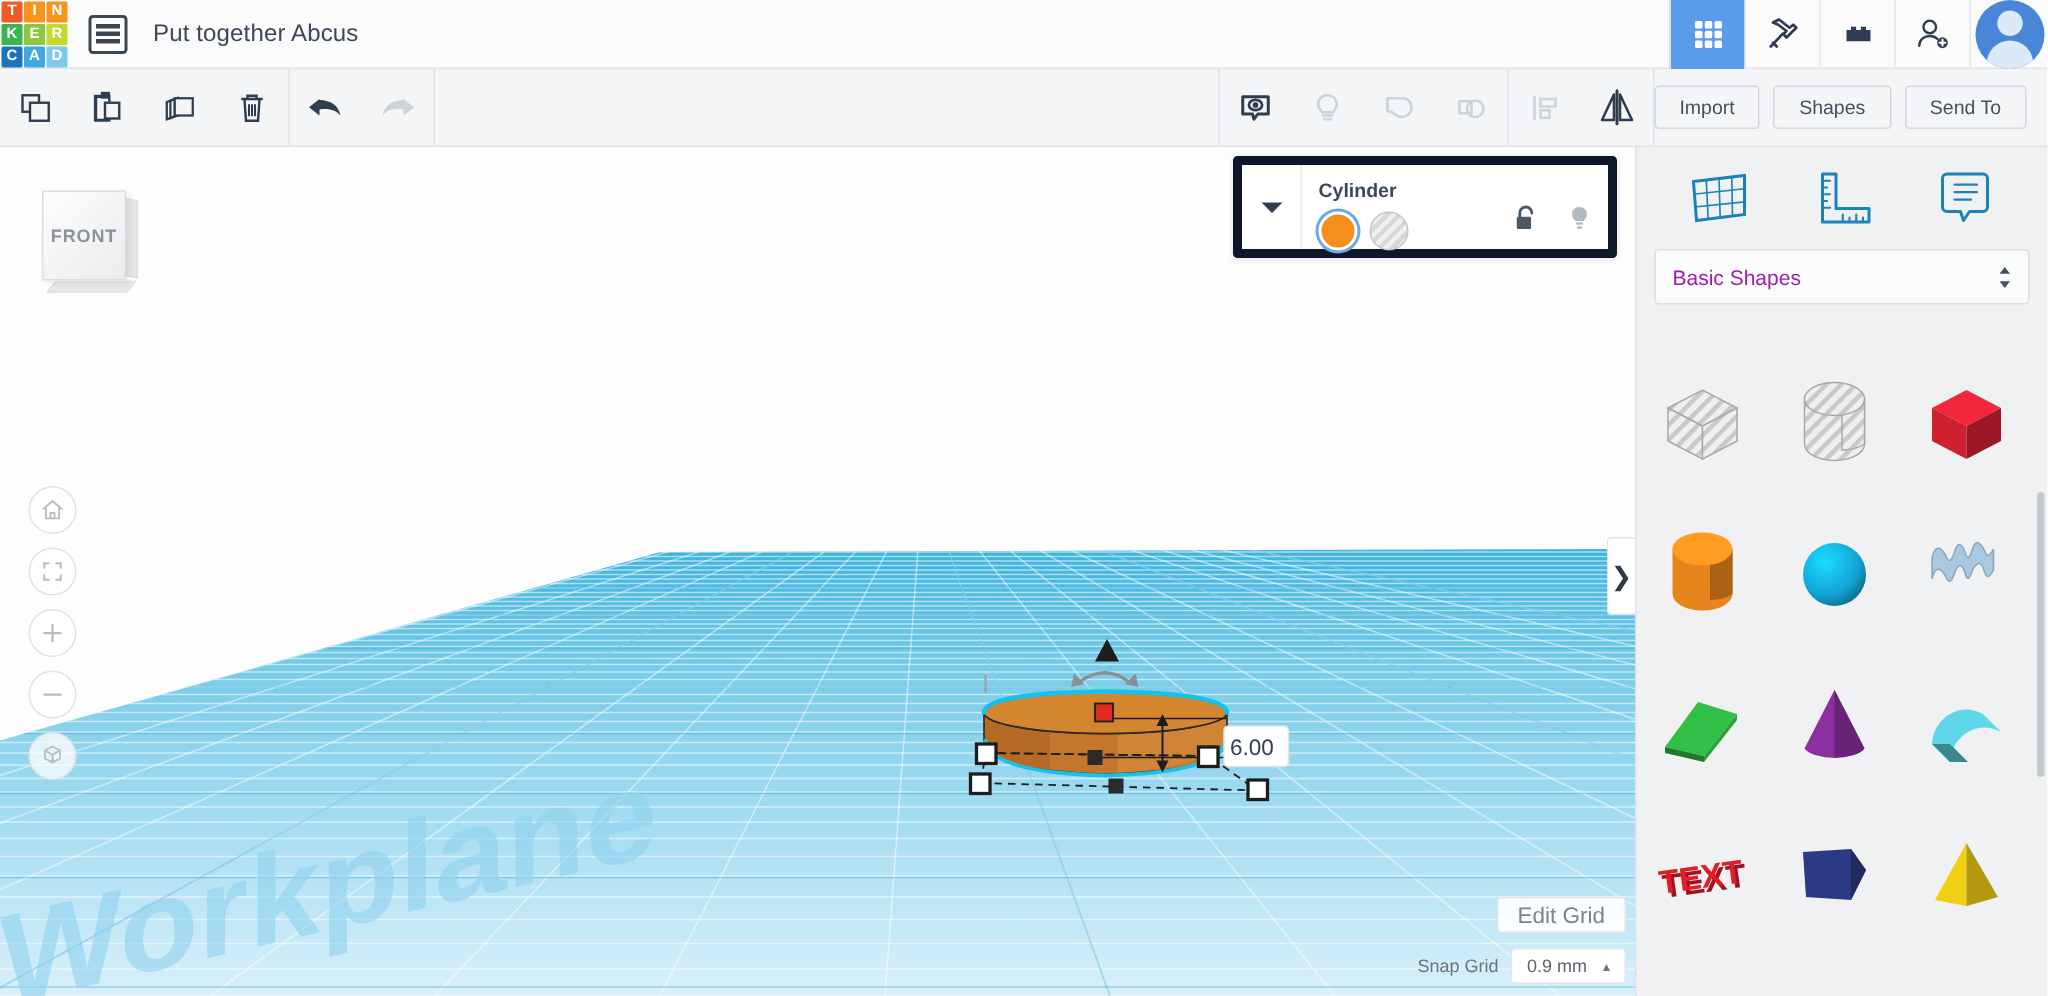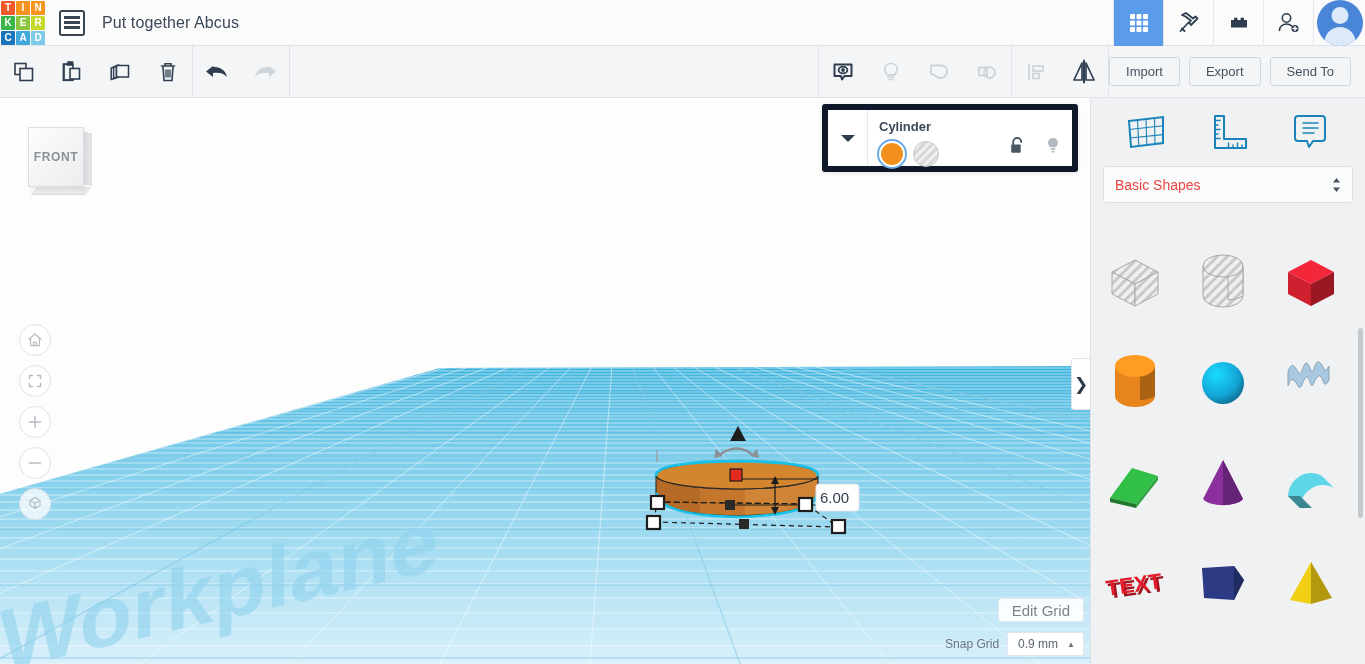--- a/index.html
+++ b/index.html
@@ -189,21 +189,21 @@
     padding: 0 14px;
   }
   .sb-tab {
     width: 56px; height: 48px; display: flex; align-items: center; justify-content: center;
     cursor: pointer;
   }
   .sb-select-wrap { padding: 0 12px; }
   .sb-select {
     height: 37px; background: #fafbfb; border: 1px solid #dcdfe2; border-radius: 3px;
     display: flex; align-items: center; padding: 0 11px;
-    font-size: 14px; color: #ef4444; cursor: pointer; position: relative;
+    font-size: 14px; color: #a21caf; cursor: pointer; position: relative;
   }
   .sb-select .caret-stack {
     position: absolute; right: 11px; top: 50%; transform: translateY(-50%);
     display: flex; flex-direction: column; gap: 2px; align-items: center;
   }
   .sb-grid {
     position: absolute; left: 0; top: 127px; right: 0; bottom: 0;
     overflow: hidden; padding: 8px 0 0 0;
   }
   .shape-row { display: flex; }
@@ -408,21 +408,21 @@
           <path d="M17 6 L17 23 L25 23 Z" fill="#f4f5f6" stroke="#2e3e50" stroke-width="1.7" stroke-linejoin="round"></path>
           <path d="M15 3.5 V25.5" stroke="#2e3e50" stroke-width="2" stroke-linecap="round"></path>
         </svg>
       </div>
     </div>
 
     <div class="tb-sep"></div>
 
     <div class="tb-actions">
       <div class="tb-action">Import</div>
-      <div class="tb-action">Export</div>
+      <div class="tb-action">Shapes</div>
       <div class="tb-action">Send To</div>
     </div>
   </div>
 
   <div class="viewport">
 
     <svg class="ground" width="1090" height="566" viewBox="0 0 1090 566">
       <defs>
         <clipPath id="planeClip">
           <polygon points="440,270 1090,268 1090,566 -60,566 -120,430"></polygon>

